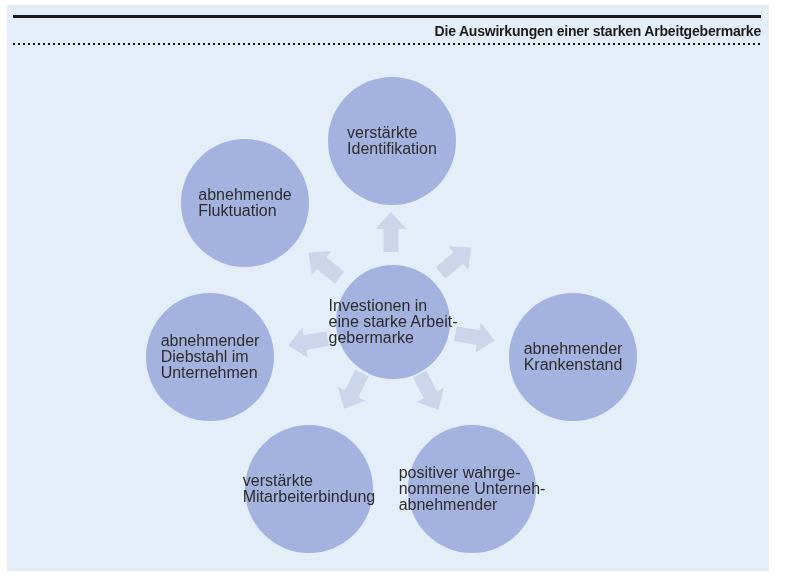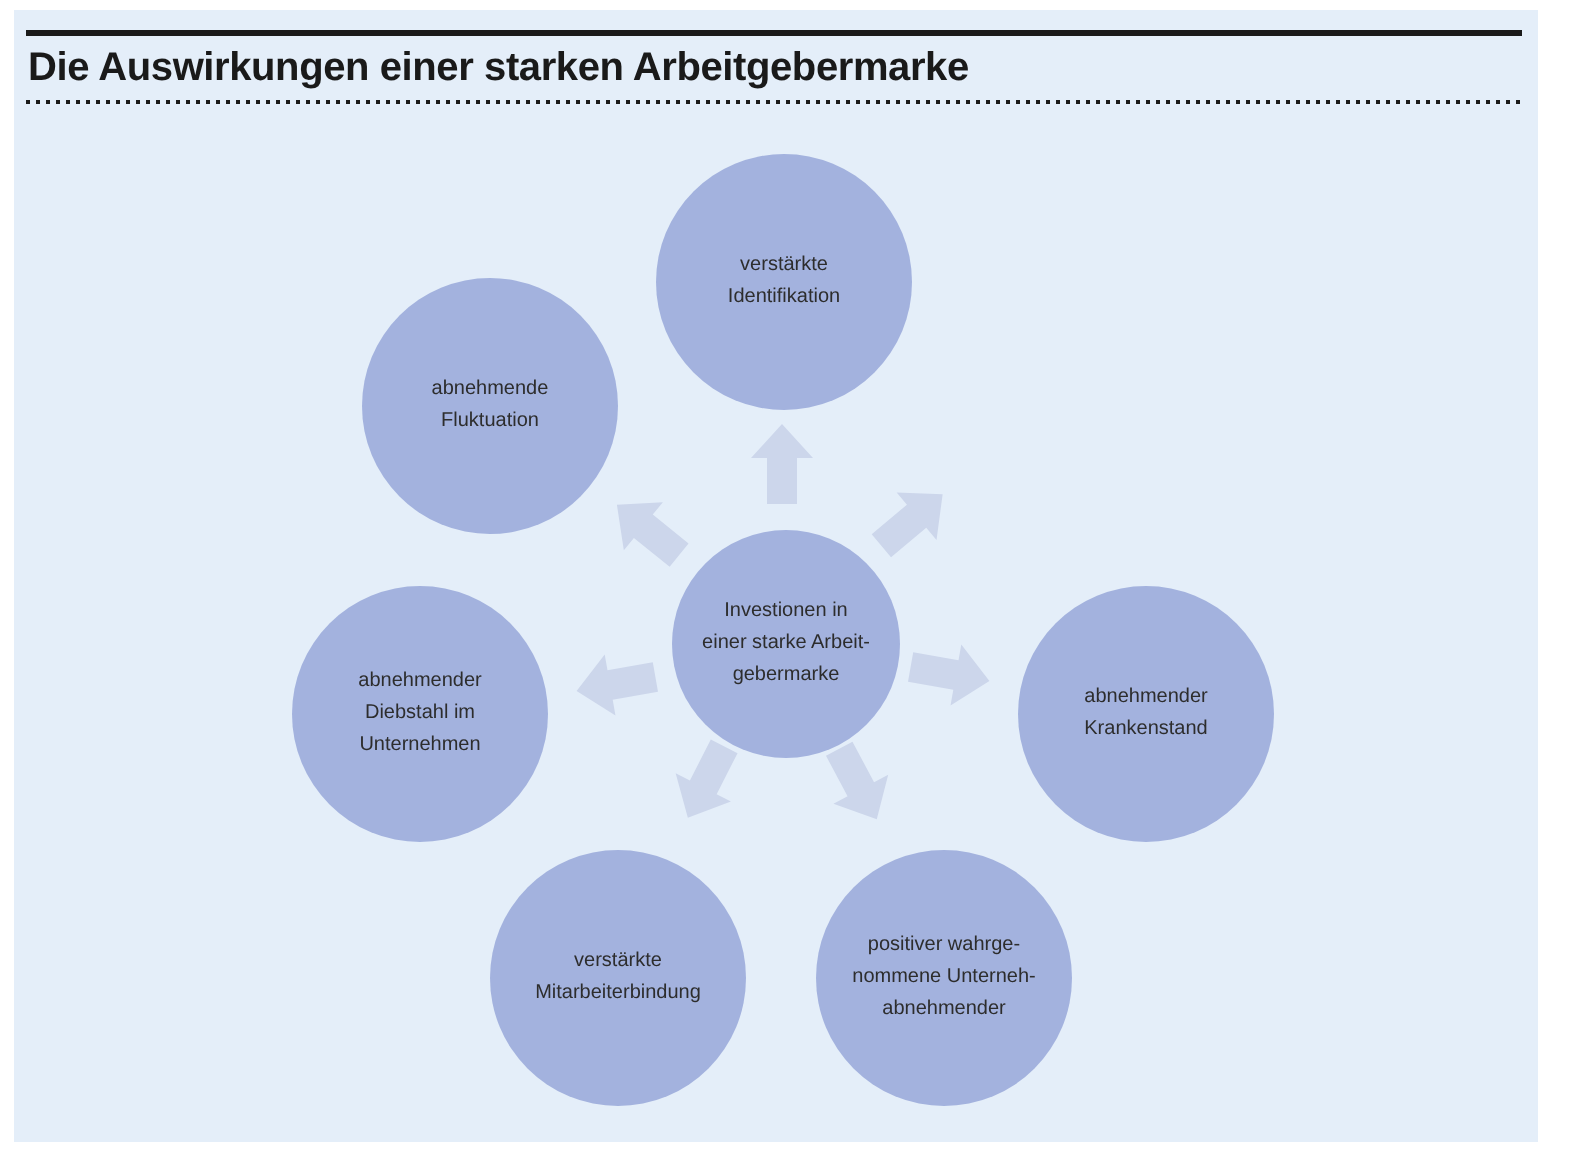--- a/index.html
+++ b/index.html
@@ -26,24 +26,25 @@
   .header {
     position: absolute;
     left: 6px;
     right: 8px;
     top: 10px;
     border-top: 3px solid var(--title-text, #1a1a1a);
   }
   .header .title {
     margin: 0;
     padding: 5px 0 4px 1px;
-    font-size: 20px;
+    font-size: 14px;
     font-weight: 700;
     letter-spacing: -0.2px;
     color: var(--title-text, #1a1a1a);
+    text-align: right;
   }
   .dotted-rule {
     height: 2px;
     background-image: repeating-linear-gradient(
       to right,
       var(--title-text, #1a1a1a) 0 2px,
       transparent 2px 5px
     );
   }
   .arrow-layer {
@@ -58,23 +59,23 @@
   }
   .node {
     position: absolute;
     width: 128px;
     height: 128px;
     border-radius: 50%;
     background: var(--circle-fill, #a3b2de);
     display: flex;
     align-items: center;
     justify-content: center;
-    text-align: center;
+    text-align: left;
     color: var(--node-text, #2d2d2d);
-    font-size: 10px;
+    font-size: 16px;
     line-height: 16px;
     white-space: pre;
   }
   .node-center {
     width: 114px;
     height: 114px;
     left: 329px;
     top: 260px;
   }
   .node-top          { left: 321px; top: 72px;  }
@@ -114,21 +115,21 @@
       </g>
       <g>
         <polygon points="-20,-7.5 3,-7.5 3,-15.5 20,0 3,15.5 3,7.5 -20,7.5" transform="translate(301,337) rotate(170)"></polygon>
       </g>
       <g>
         <polygon points="-20,-7.5 3,-7.5 3,-15.5 20,0 3,15.5 3,7.5 -20,7.5" transform="translate(317,260) rotate(-141)"></polygon>
       </g>
     </svg>
 
     <div class="node node-center">Investionen in
-einer starke Arbeit-
+eine starke Arbeit-
 gebermarke</div>
 
     <div class="node node-top">verstärkte
 Identifikation</div>
 
 
     <div class="node node-right">abnehmender
 Krankenstand</div>
 
     <div class="node node-bottom-right">positiver wahrge-

